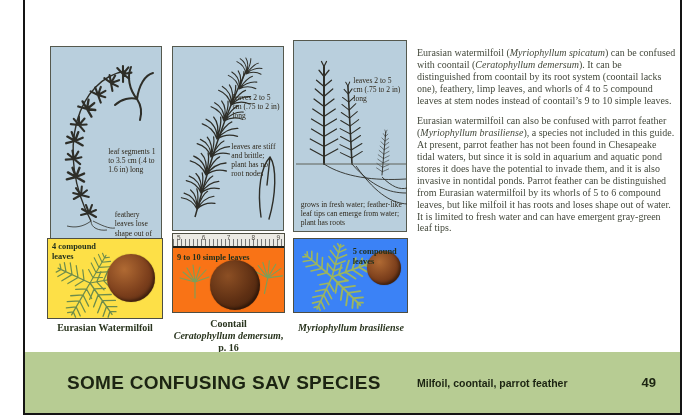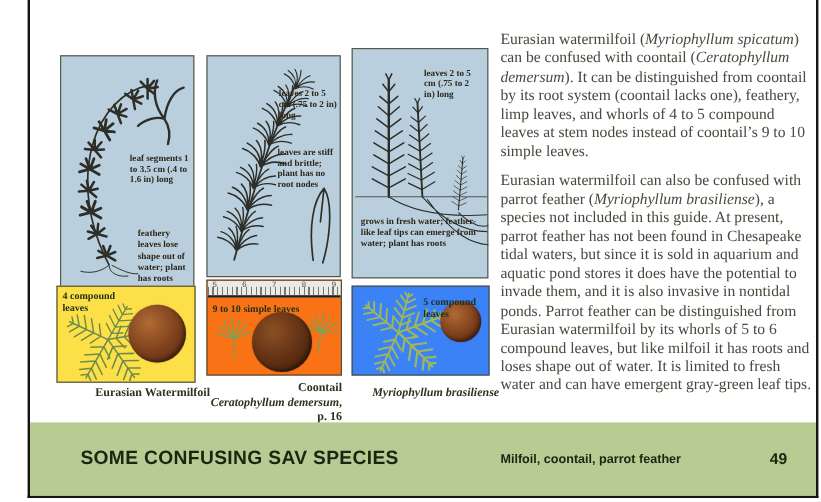--- a/index.html
+++ b/index.html
@@ -10,52 +10,52 @@
   *{margin:0;padding:0;box-sizing:border-box;}
   html,body{background:#fff;}
   .page{position:relative;width:684px;height:418px;background:#fff;overflow:hidden;
          font-family:"Liberation Serif",serif;}
   .vline{position:absolute;top:0;width:2px;height:415px;background:var(--frame);}
   .hline{position:absolute;left:23px;width:659px;height:2px;top:413px;background:var(--frame);}
 
   
   .bluepanel{position:absolute;background:var(--panel-blue);border:1px solid #55594e;}
   .bluepanel svg{position:absolute;left:0;top:0;}
-  .plabel{position:absolute;font-size:7.6px;font-weight:bold;line-height:1.2;
-          color:var(--label-text);}
+  .plabel{position:absolute;font-size:7.6px;font-weight:normal;line-height:1.2;
+          color:var(--label-text);margin-top:20px;}
 
   
   .photo{position:absolute;border:1px solid var(--photo-border);overflow:hidden;}
   .callout{position:absolute;font-size:8.4px;font-weight:bold;line-height:1.15;
            color:#22301c;z-index:3;}
   .penny{position:absolute;border-radius:50%;z-index:2;
          background:radial-gradient(circle at 36% 32%,#b06a33 0%,#7c3f1c 55%,#4f2610 100%);
          box-shadow:inset -2px -2px 3px rgba(0,0,0,.4), 0 0 1px rgba(0,0,0,.5);}
   .ruler{position:absolute;left:0;top:0;right:0;height:14px;background:#eceae4;z-index:4;
          border-bottom:2px solid #1d1d18;}
   .ruler .ticks{position:absolute;left:0;right:0;bottom:0;height:7px;
          background:repeating-linear-gradient(90deg,#777 0 1px,transparent 1px 4px);}
   .ruler .nums{position:absolute;left:4px;right:4px;top:0;display:flex;
          justify-content:space-between;font-family:"Liberation Sans",sans-serif;
          font-size:6.5px;color:#55514a;}
-  .caption{position:absolute;text-align:right;color:var(--caption-text);
+  .caption{position:absolute;text-align:center;color:var(--caption-text);
            font-size:10px;font-weight:bold;line-height:1.22;}
   .caption .sci{font-style:italic;}
 
   
-  .bodycol{position:absolute;left:417px;top:25px;width:259px;color:var(--body-text);
-           font-size:13px;line-height:1.19;}
+  .bodycol{position:absolute;left:417px;top:47px;width:259px;color:var(--body-text);
+           font-size:10px;line-height:1.19;}
   .bodycol p + p{margin-top:9px;}
   .bodycol i{font-style:italic;}
 
   
   .footer{position:absolute;left:25px;top:352px;width:655px;height:61px;
           background:var(--footer-green);display:flex;align-items:center;
           font-family:"Liberation Sans",sans-serif;color:var(--footer-text);}
-  .footer .title{position:absolute;left:42px;font-size:16px;font-weight:bold;
+  .footer .title{position:absolute;left:42px;font-size:19px;font-weight:bold;
           letter-spacing:.3px;text-align:right;}
   .footer .subtitle{position:absolute;left:392px;font-size:10.5px;font-weight:bold;}
   .footer .pagenum{position:absolute;right:24px;font-size:13px;font-weight:bold;}
 
   svg{display:block;}
 </style>
 </head>
 <body>
 
 <div class="page">

